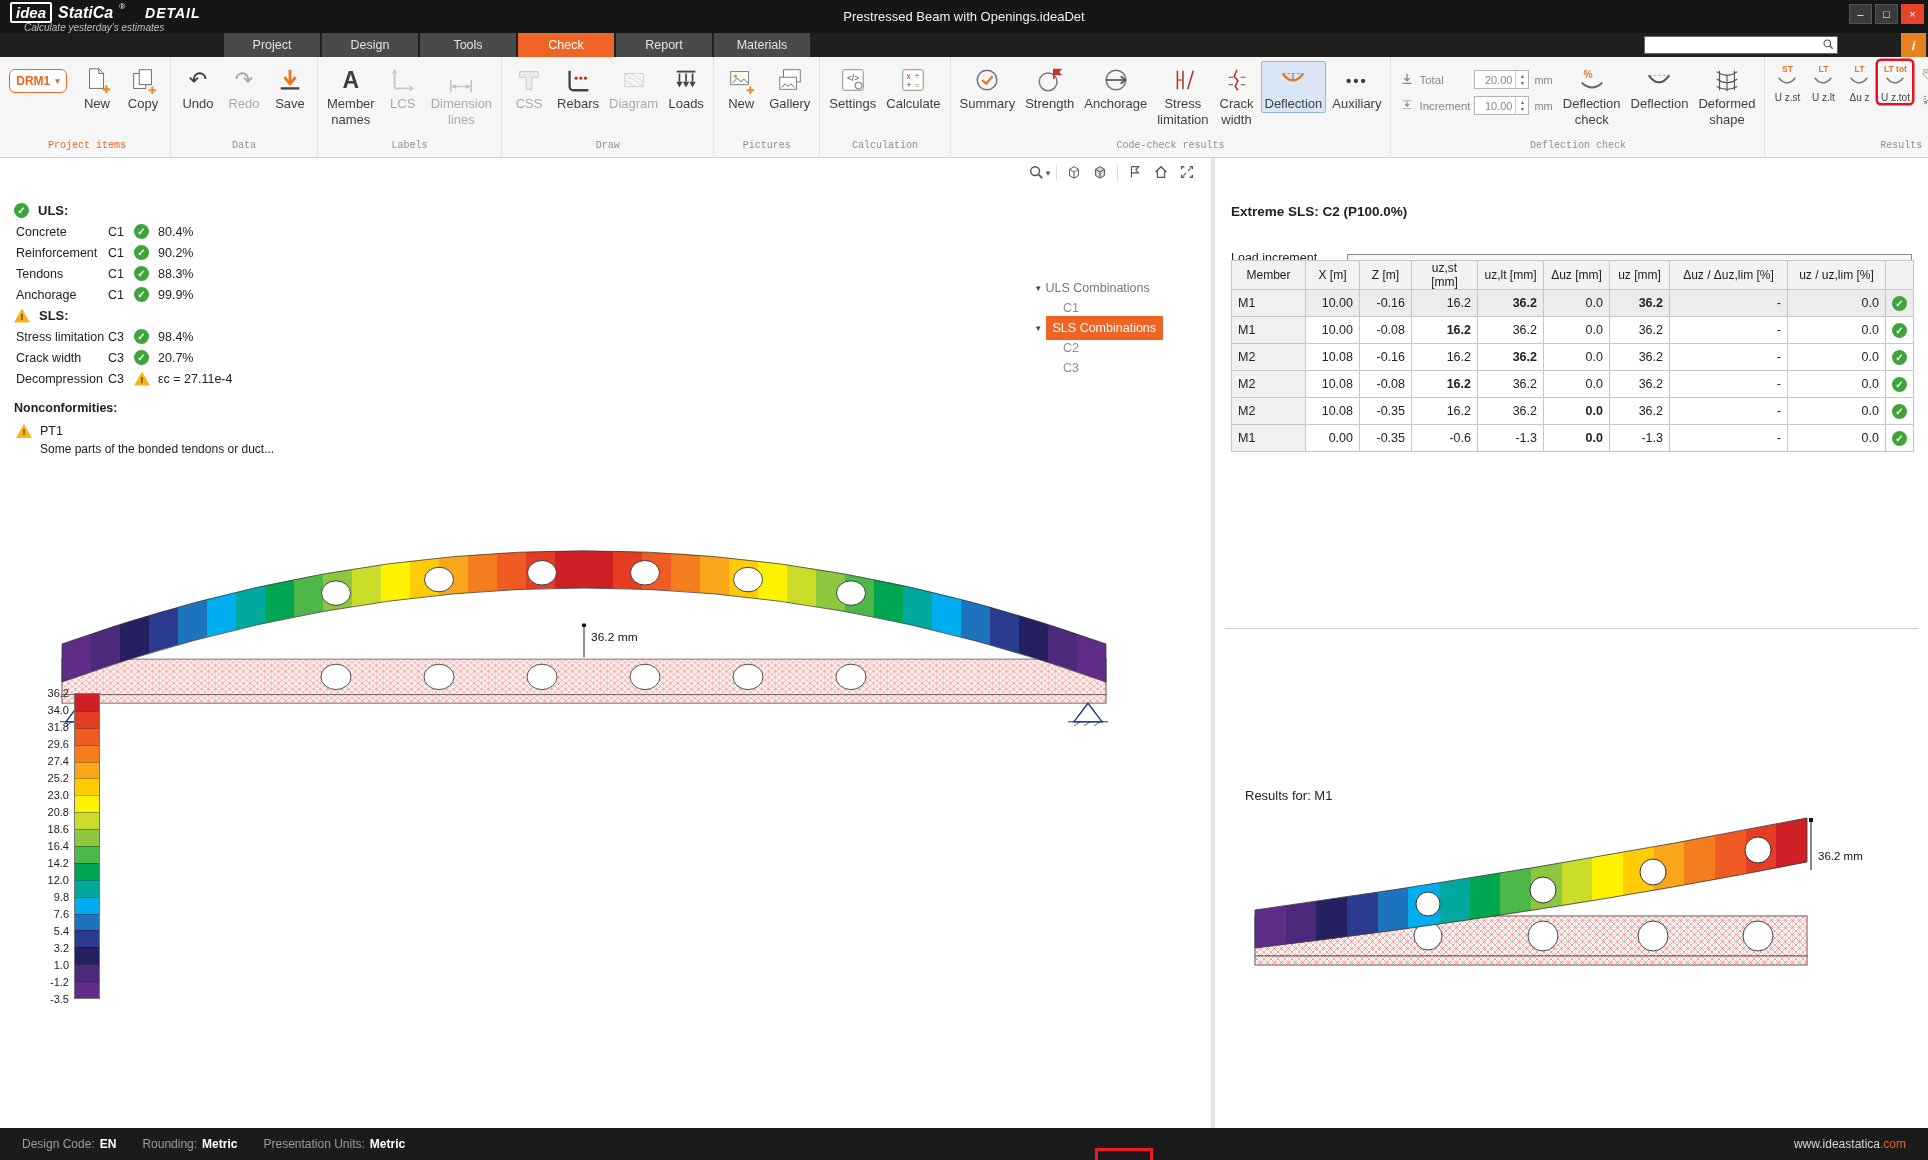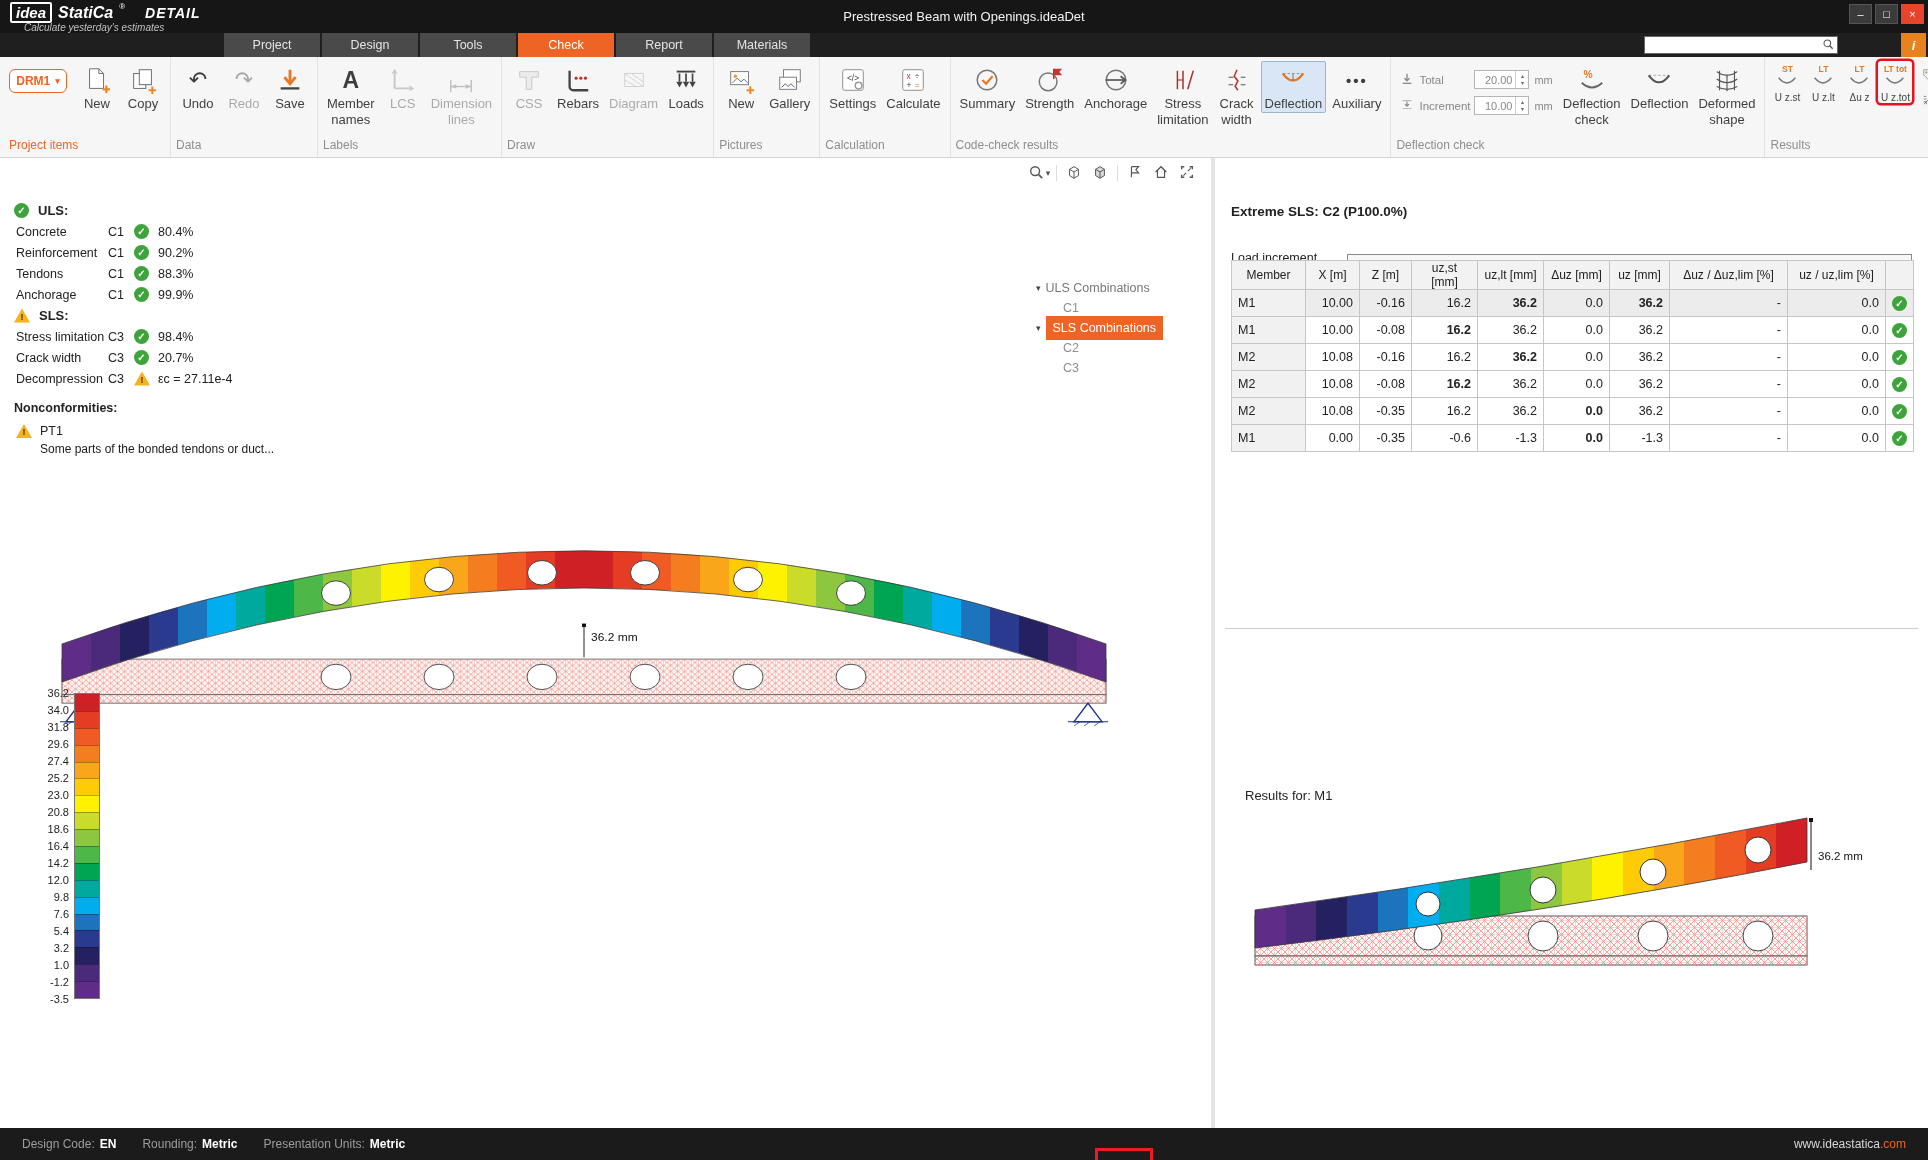--- a/index.html
+++ b/index.html
@@ -29,21 +29,21 @@
   .tab.active{background:var(--accent);color:#fff;}
   .searchbox{position:absolute;right:90px;top:3px;width:194px;height:18px;background:#fff;border:1px solid #666;display:flex;align-items:center;justify-content:flex-end;padding-right:3px;cursor:text;}
   .searchbox svg{width:12px;height:12px;}
   .infobtn{position:absolute;right:2px;top:0;width:25px;height:24px;background:#e8821e;color:#fff;font-weight:bold;font-style:italic;font-size:13px;display:flex;align-items:center;justify-content:center;cursor:pointer;}
 
   
   .ribbon{position:absolute;top:57px;left:0;right:0;height:101px;background:#f6f6f6;border-bottom:1px solid #d4d4d4;overflow:hidden;}
   #ribbon-groups{display:flex;height:100%;padding-left:4px;}
   .rgroup{display:flex;flex-direction:column;border-right:1px solid #e2e2e2;padding:0 5px;}
   .ritems{display:flex;align-items:flex-start;gap:2px;height:78px;padding-top:4px;}
-  .rname{height:21px;line-height:21px;text-align:left;font-size:12px;color:#8e8e8e;white-space:nowrap;}
+  .rname{height:21px;line-height:21px;text-align:center;font-size:10px;color:#8e8e8e;white-space:nowrap;font-family:Liberation Mono, monospace;}
   .rname.accent{color:var(--accent);}
   .chip{margin-top:8px;margin-right:6px;height:24px;min-width:58px;border:1px solid var(--accent);color:var(--accent);background:#fff;border-radius:6px;display:flex;align-items:center;justify-content:center;gap:5px;font-weight:bold;font-size:12px;padding:0 6px;cursor:pointer;}
   .rbtn{min-width:44px;display:flex;flex-direction:column;align-items:center;padding:2px 3px 0;cursor:pointer;border:1px solid transparent;border-radius:2px;}
   .rbtn .ic{height:32px;display:flex;align-items:center;justify-content:center;}
   .rbtn .ic svg{width:28px;height:28px;}
   .glyph{font-size:22px;color:#3d3d3d;line-height:1;}
   .rlabel{font-size:13px;line-height:1.2;text-align:center;color:#3f3f3f;white-space:pre-line;}
   .rbtn.disabled{opacity:.42;filter:grayscale(1);}
   .rbtn.selected{background:#d8e6f5;border-color:#9ab5d5;}
   .spincol{display:flex;flex-direction:column;gap:7px;padding-top:9px;margin:0 4px;}

